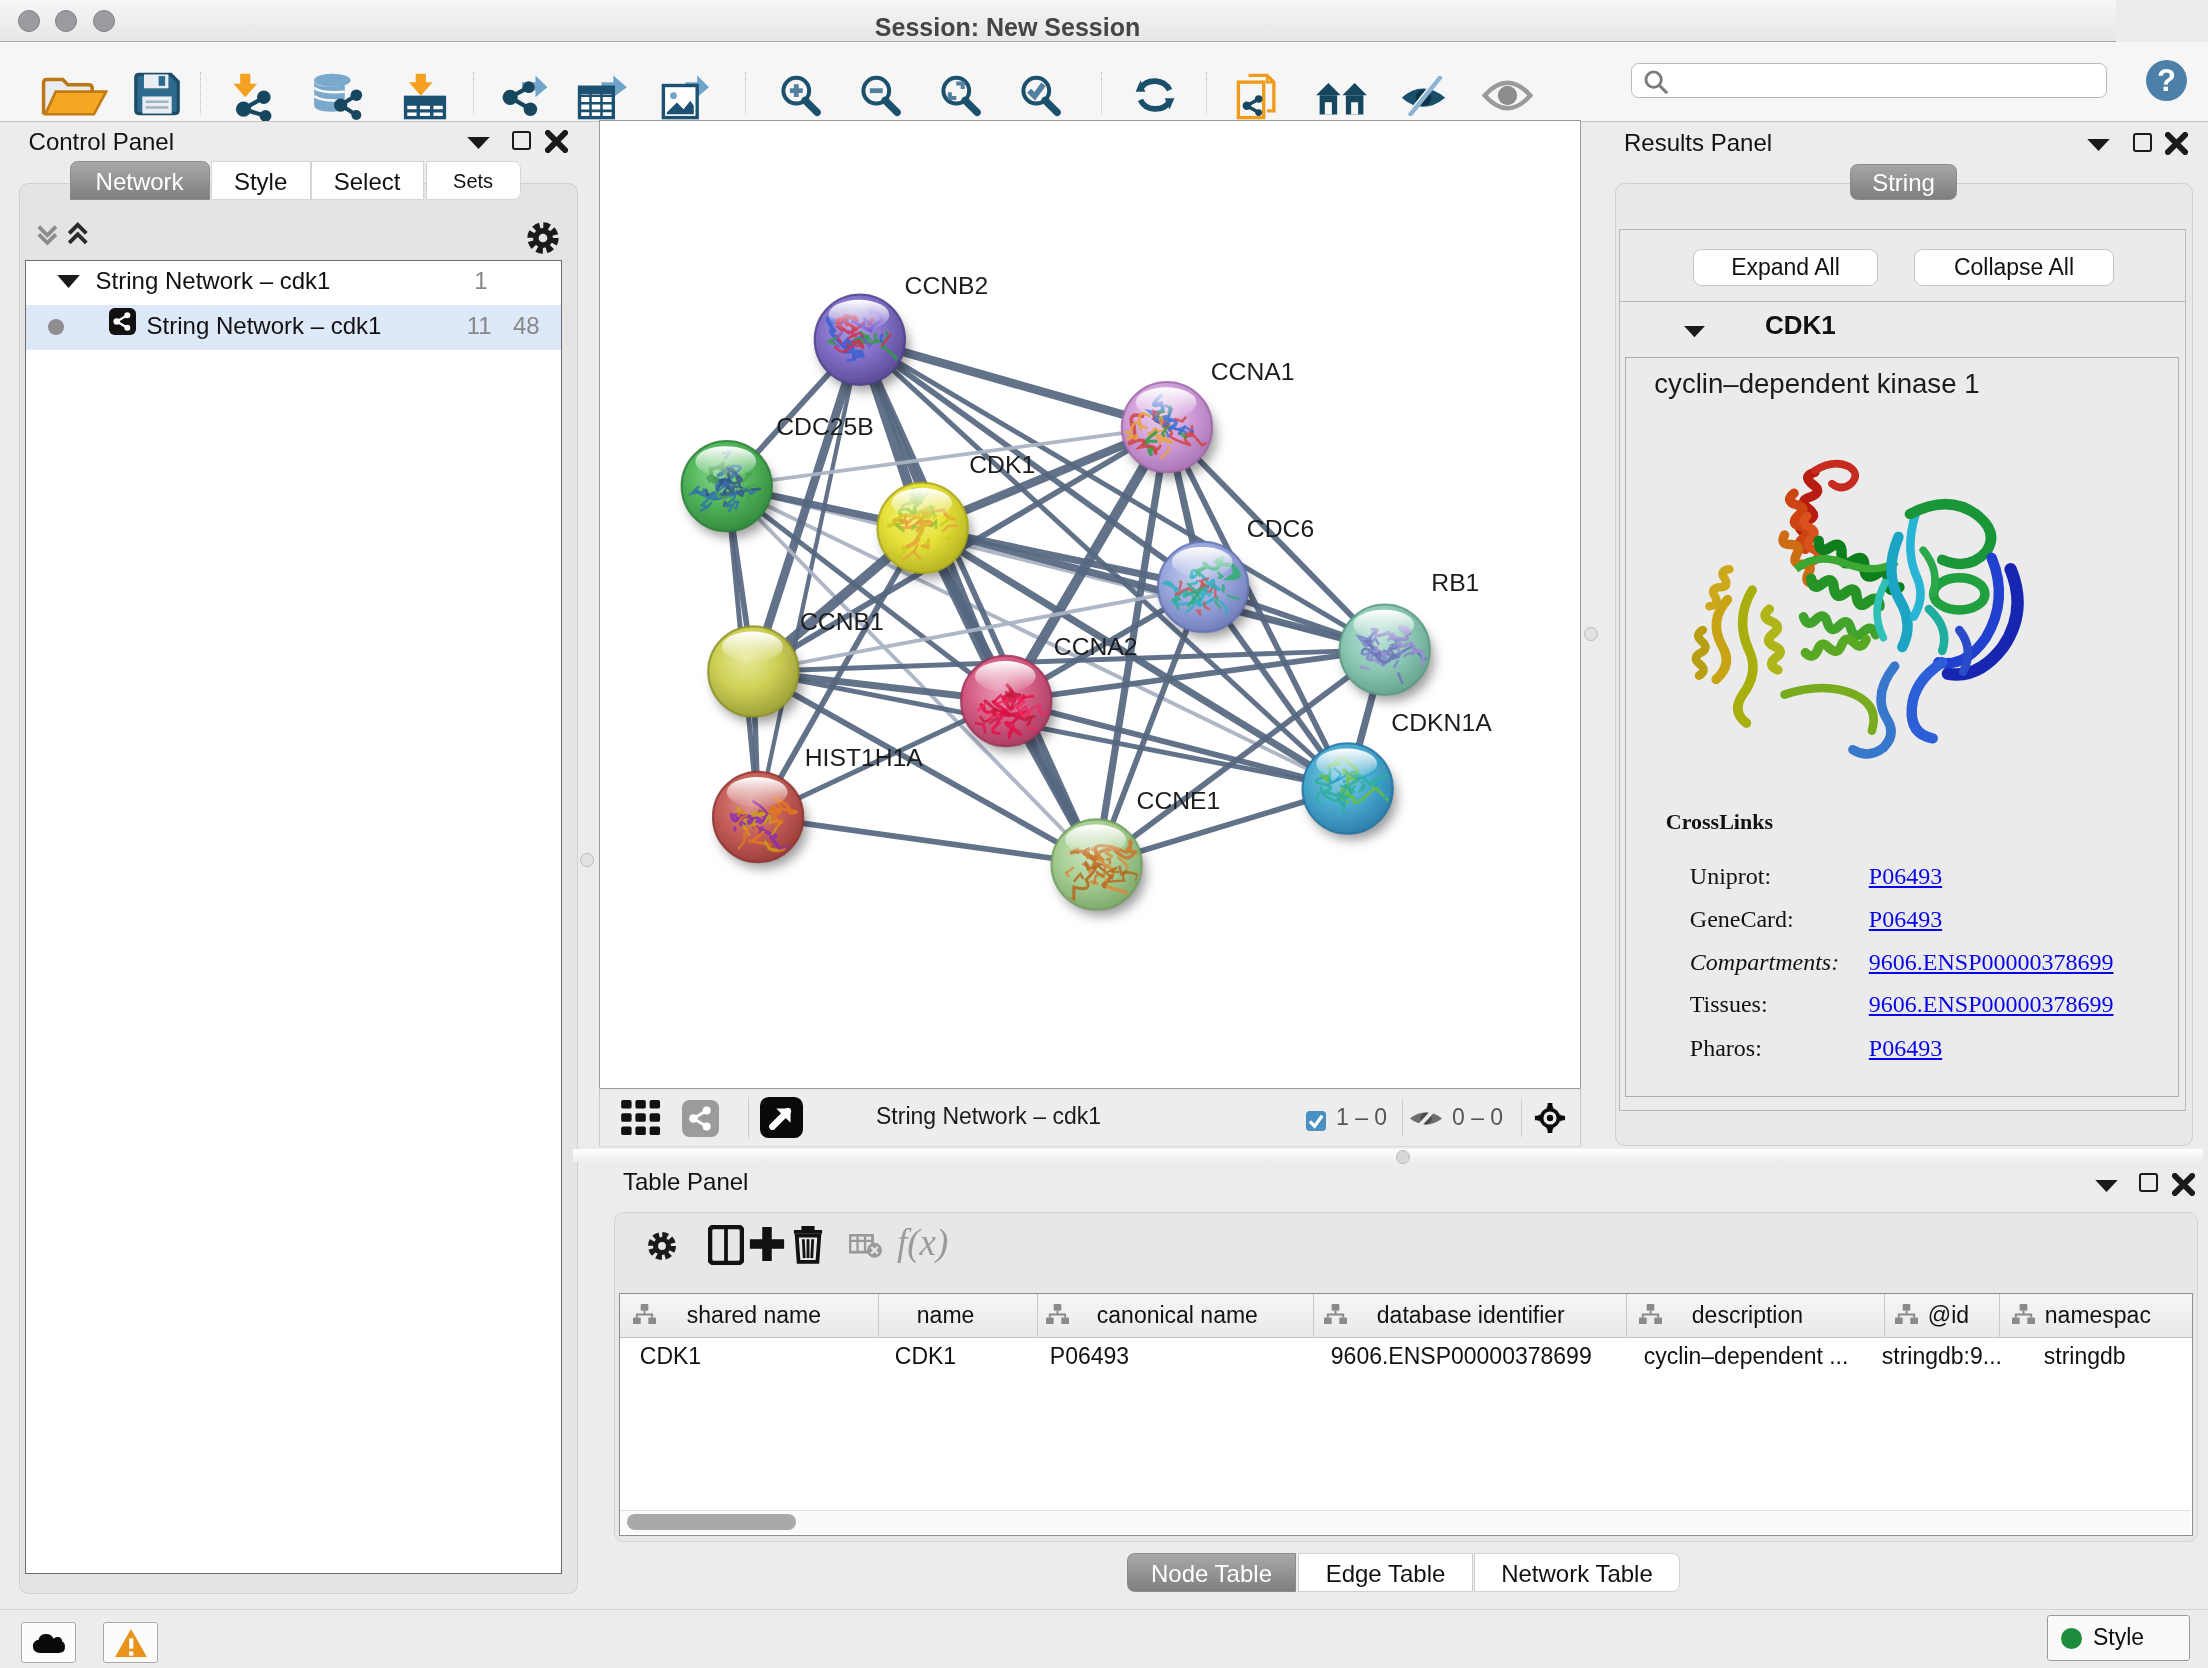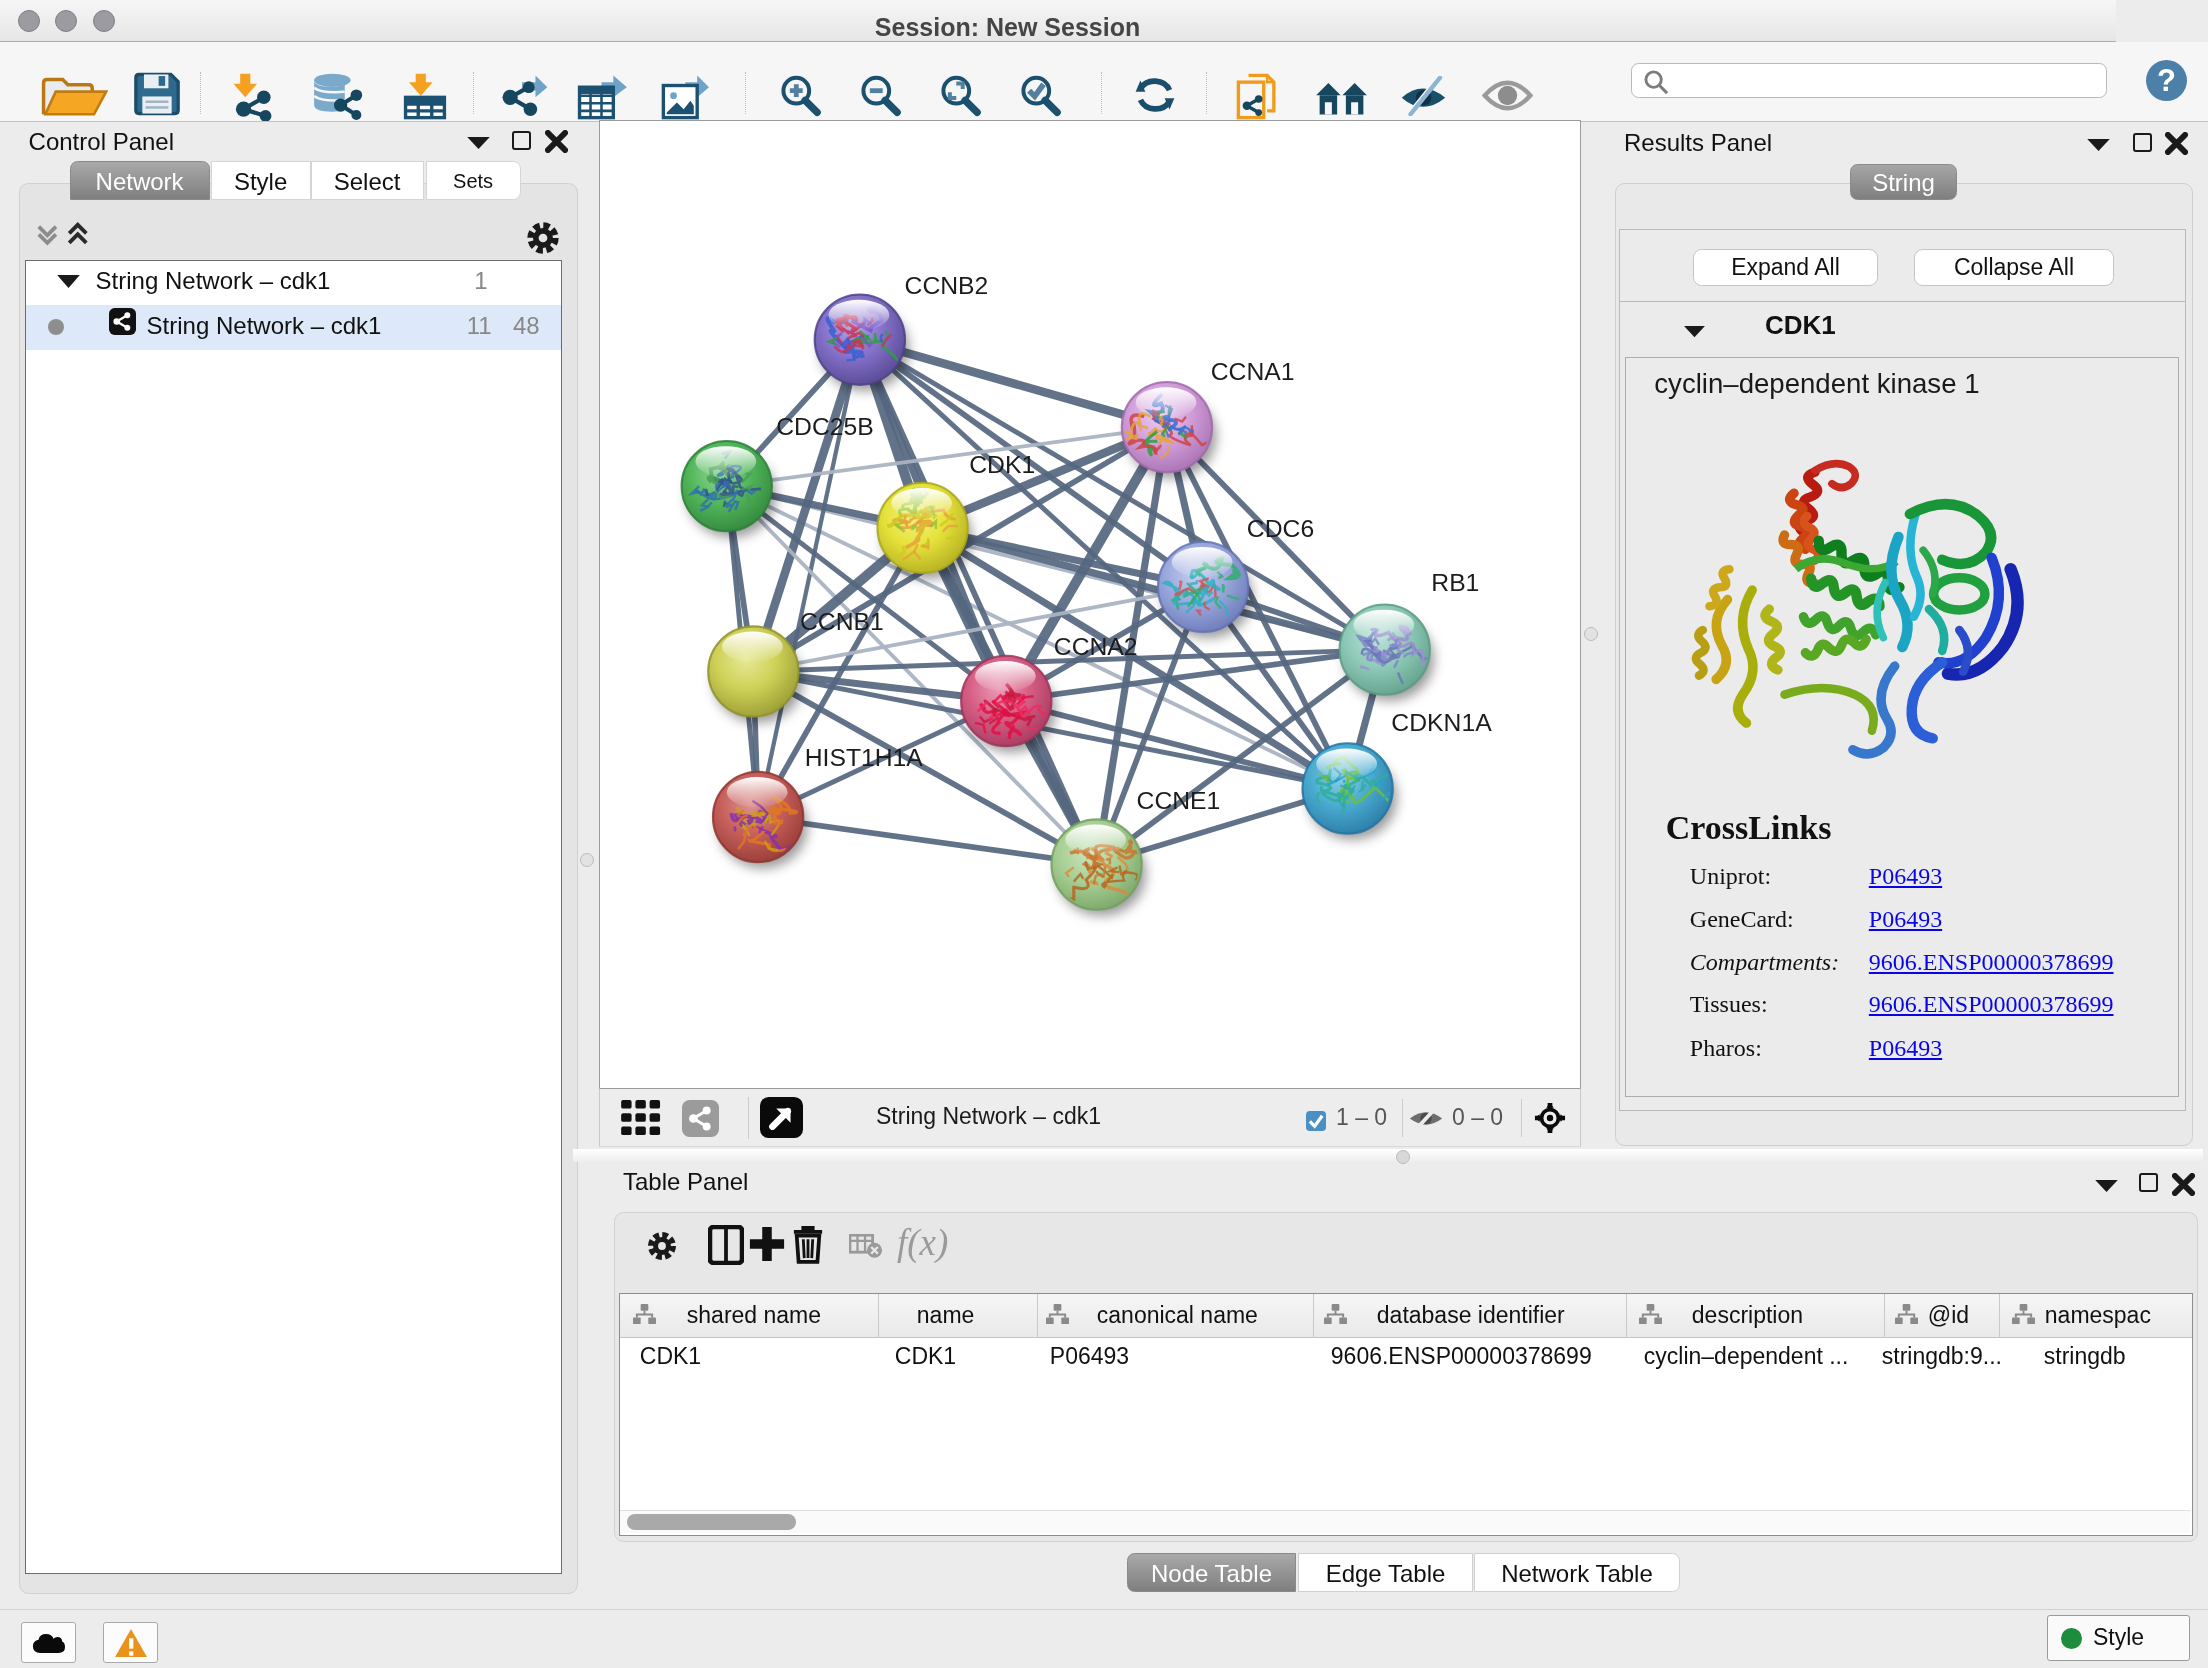--- a/index.html
+++ b/index.html
@@ -839,21 +839,21 @@
             <path d="M248 58 Q290 36 320 60 Q342 78 328 98 Q310 118 282 106" fill="none" stroke="#189638" stroke-width="11" stroke-linecap="round"></path>
             <ellipse cx="300" cy="142" rx="27" ry="17" fill="none" stroke="#21a040" stroke-width="10"></ellipse>
             <path d="M262 96 Q280 118 272 142" fill="none" stroke="#2aa84a" stroke-width="8" stroke-linecap="round"></path>
             <path d="M354 116 Q372 160 346 198 Q320 232 288 226" fill="none" stroke="#1726b0" stroke-width="13" stroke-linecap="round"></path>
             <path d="M334 104 Q352 148 328 188 Q306 220 278 214" fill="none" stroke="#2041d0" stroke-width="11" stroke-linecap="round"></path>
             <path d="M282 214 Q252 234 250 262 Q248 290 272 294" fill="none" stroke="#2c5ed8" stroke-width="11" stroke-linecap="round"></path>
             <path d="M232 218 Q208 248 224 274 Q234 290 220 304 Q204 316 188 306" fill="none" stroke="#3878cc" stroke-width="10" stroke-linecap="round"></path>
             <path d="M268 158 Q290 178 282 202" fill="none" stroke="#1fae9e" stroke-width="9" stroke-linecap="round"></path>
             <path d="M300 180 Q316 200 304 224" fill="none" stroke="#2a4cc8" stroke-width="9" stroke-linecap="round"></path>
           </svg></div>
-      <div class="abs" style="left:40px;top:451px;font-family:'Liberation Serif',serif;font-size:34px;font-weight:bold;color:#111;">CrossLinks</div>
+      <div class="abs" style="left:40px;top:451px;font-family:'Liberation Serif',serif;font-size:22px;font-weight:bold;color:#111;">CrossLinks</div>
       <div class="abs" style="left:0;top:0;width:554px;height:740px;font-family:'Liberation Serif',serif;font-size:24px;color:#111;">
         <div class="abs" style="left:64px;top:505px;">Uniprot:</div>
           <div class="abs" style="left:243px;top:505px;color:#0806e8;text-decoration:underline;">P06493</div>
         <div class="abs" style="left:64px;top:548px;">GeneCard:</div>
           <div class="abs" style="left:243px;top:548px;color:#0806e8;text-decoration:underline;">P06493</div>
         <div class="abs" style="left:64px;top:591px;font-style:italic;">Compartments:</div>
           <div class="abs" style="left:243px;top:591px;color:#0806e8;text-decoration:underline;">9606.ENSP00000378699</div>
         <div class="abs" style="left:64px;top:633px;">Tissues:</div>
           <div class="abs" style="left:243px;top:633px;color:#0806e8;text-decoration:underline;">9606.ENSP00000378699</div>
         <div class="abs" style="left:64px;top:677px;">Pharos:</div>

